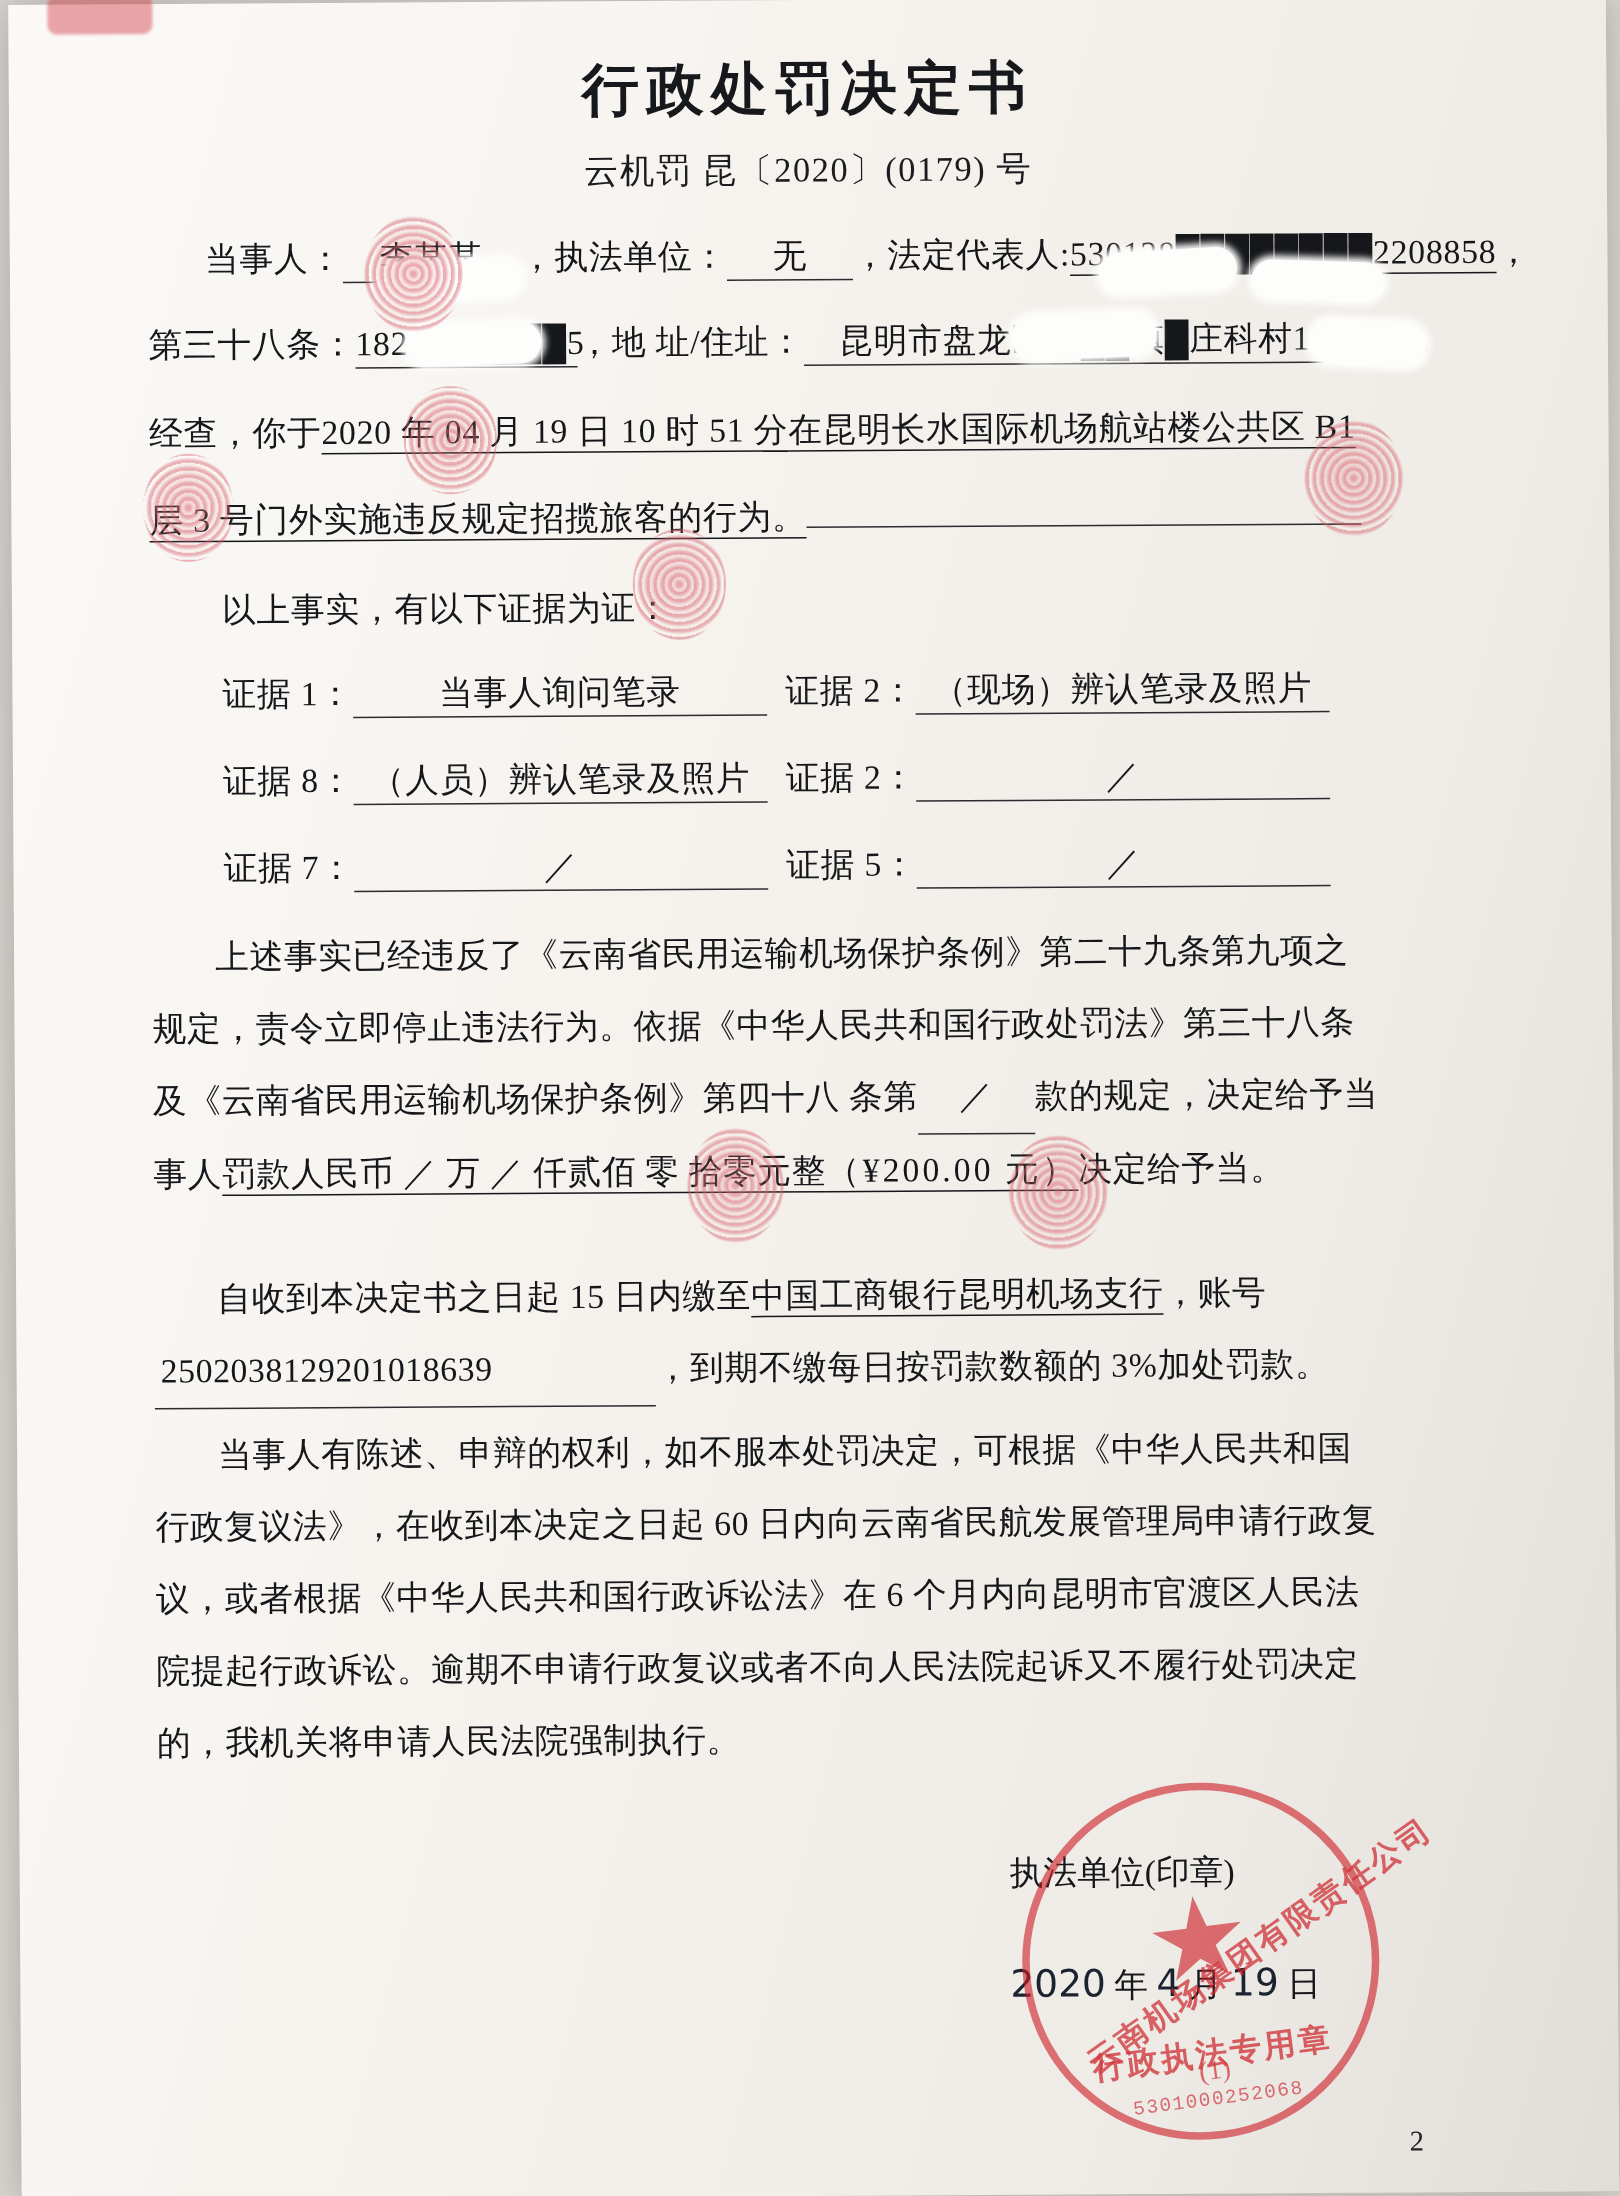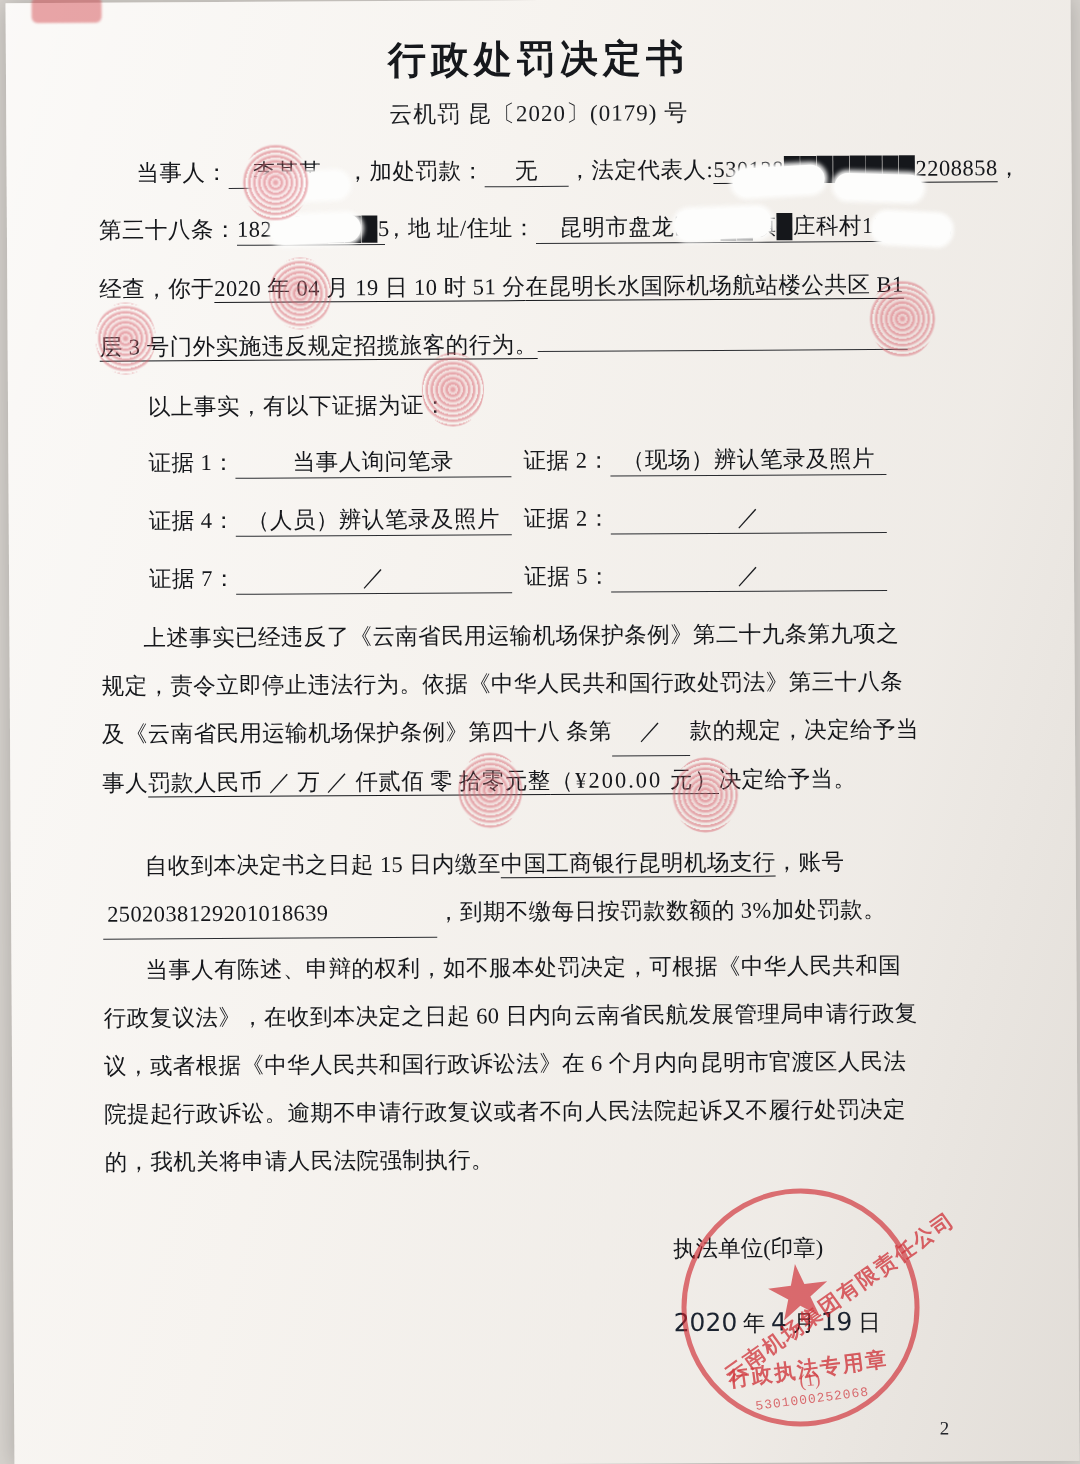--- a/index.html
+++ b/index.html
@@ -223,42 +223,42 @@
 
 <div class="page">
   <div class="sheet">
     <div class="corner-red"></div>
     <div class="content">
 
       <div class="doc-title">行政处罚决定书</div>
       <div class="doc-number">云机罚 昆〔2020〕(0179) 号</div>
 
       <div class="line" style="top:156px; left:130px;">
-        <span>当事人：</span><span class="blank" style="width:118px;">李某某</span><span>，加处罚款：</span><span class="blank" style="width:84px;">无</span><span>，法定代表人:</span><span class="u">530128████████2208858</span><span>，</span>
+        <span>当事人：</span><span class="blank" style="width:118px;">李某某</span><span>，执法单位：</span><span class="blank" style="width:84px;">无</span><span>，法定代表人:</span><span class="u">530128████████2208858</span><span>，</span>
       </div>
 
       <div class="line" style="top:213px; left:92px;">
         <span>第三十八条：</span><span class="blank" style="width:148px;">18287█████5</span><span>，地 址/住址：</span><span class="blank" style="width:408px;">昆明市盘龙区清██镇█庄科村159号</span><span>。</span>
       </div>
 
       <div class="line" style="top:272px; left:92px;">
         <span>经查，你于</span><span class="u">2020 年 04 月 19 日 10 时 51 分</span><span class="u">在昆明长水国际机场航站楼公共区 B1</span>
       </div>
 
       <div class="line" style="top:330px; left:92px;">
         <span class="u">层 3 号门外实施违反规定招揽旅客的行为。</span><span class="blank" style="width:370px;"></span>
       </div>
 
       <div class="line" style="top:390px; left:140px;">以上事实，有以下证据为证：</div>
 
       <div class="line" style="top:446px; left:140px;">
         <span>证据 1：</span><span class="blank" style="width:276px;">当事人询问笔录</span>&nbsp;&nbsp;<span>证据 2：</span><span class="blank" style="width:276px;">（现场）辨认笔录及照片</span>
       </div>
       <div class="line" style="top:504px; left:140px;">
-        <span>证据 4：</span><span class="blank" style="width:276px;">（人员）辨认笔录及照片</span>&nbsp;&nbsp;<span>证据 2：</span><span class="blank" style="width:276px;">／</span>
+        <span>证据 8：</span><span class="blank" style="width:276px;">（人员）辨认笔录及照片</span>&nbsp;&nbsp;<span>证据 2：</span><span class="blank" style="width:276px;">／</span>
       </div>
       <div class="line" style="top:562px; left:140px;">
         <span>证据 7：</span><span class="blank" style="width:276px;">／</span>&nbsp;&nbsp;<span>证据 5：</span><span class="blank" style="width:276px;">／</span>
       </div>
 
       <div class="para" style="top:612px; left:92px;">
         <div style="padding-left:42px;">上述事实已经违反了《云南省民用运输机场保护条例》第二十九条第九项之</div>
         <div>规定，责令立即停止违法行为。依据《中华人民共和国行政处罚法》第三十八条</div>
         <div>
           <span>及《云南省民用运输机场保护条例》第四十八 条第</span><span class="blank" style="width:78px;">／</span><span>款的规定，决定给予当</span>

